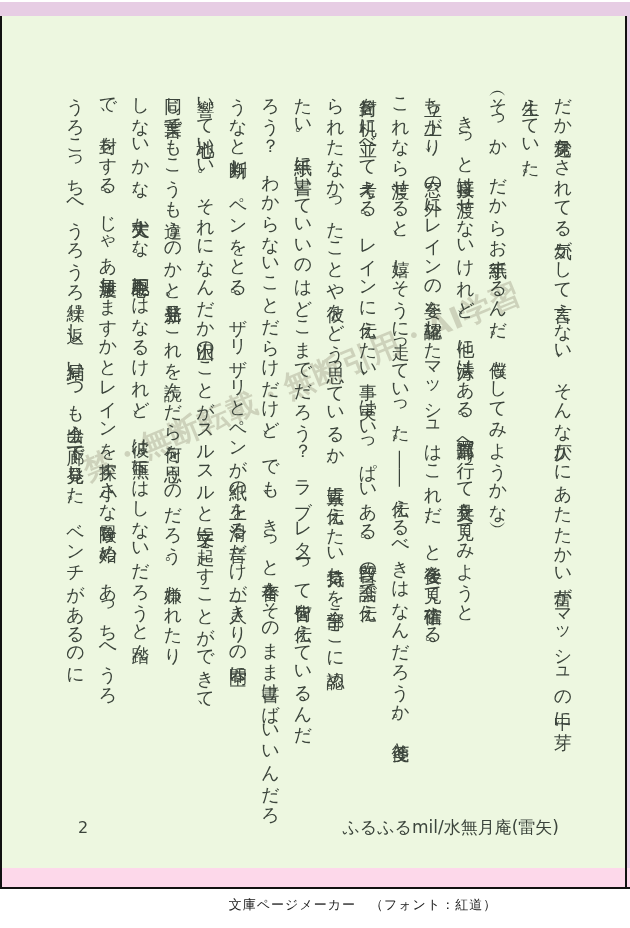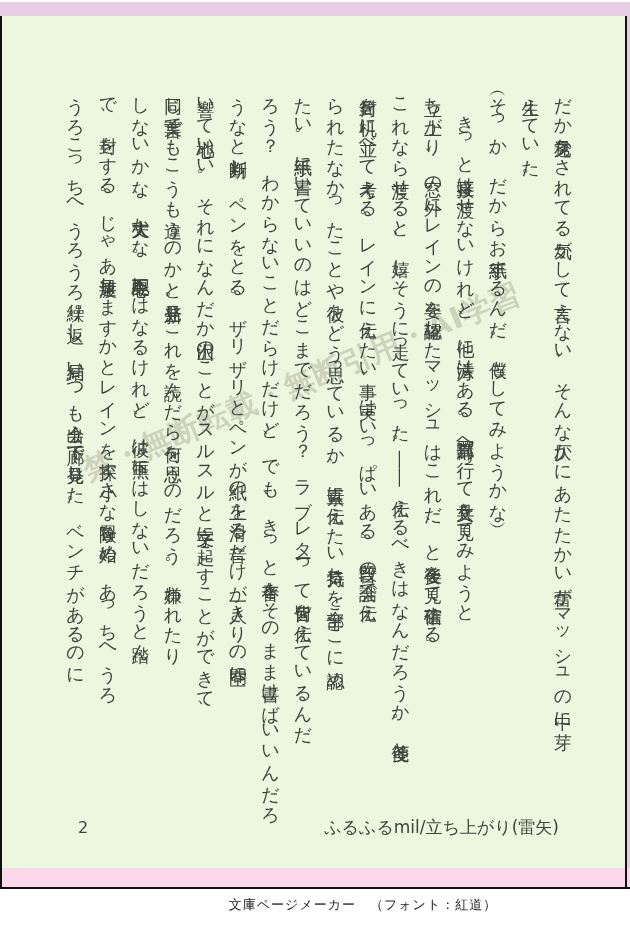--- a/index.html
+++ b/index.html
@@ -93,21 +93,21 @@
       <div class="tcol">ろう？　わからないことだらけだけど、でも、きっと本音をそのまま書けばいいんだろ</div>
       <div class="tcol">うなと判断し、ペンをとる。ザリザリとペンが紙の上を滑る音だけが一人きりの空間に</div>
       <div class="tcol">響いて心地いい。それになんだか沢山のことがスルスルと文字に起こすことができて、</div>
       <div class="tcol">同じ言葉でもこうも違うのかと新発見。これを読んだら何を思うのだろう。嫌われたり</div>
       <div class="tcol">しないかな、大丈夫かな。今更心配にはなるけれど、彼は無下にはしないだろうと踏ん</div>
       <div class="tcol">で、封をする。じゃあ早速渡しますかとレインを探す小さな冒険を始め、あっちへうろ</div>
       <div class="tcol">うろこっちへうろうろ繰り返し、結局いつも出会う廊下で発見した。ベンチがあるのに</div>
     </div>
 
     <div class="page-number">2</div>
-    <div class="author-credit">ふるふるmil/立ち上がり(雷矢)</div>
+    <div class="author-credit">ふるふるmil/水無月庵(雷矢)</div>
   </div>
 
   <div class="strip-left-black"></div>
   <div class="strip-right-black"></div>
   <div class="rule-bottom"></div>
 
   <div class="caption">文庫ページメーカー　（フォント：紅道）</div>
 </div>
 
 </body></html>

